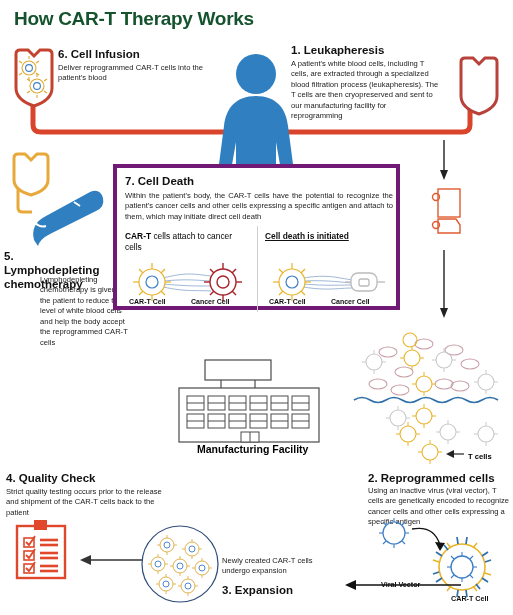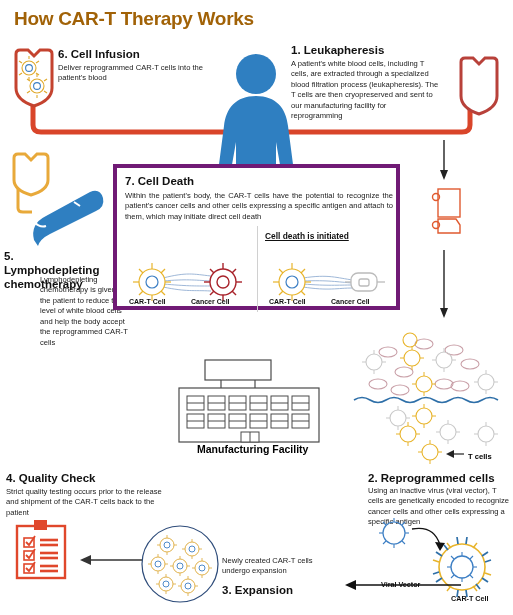--- a/index.html
+++ b/index.html
@@ -1,19 +1,19 @@
 <!DOCTYPE html>
 <html><head>
 <meta charset="utf-8">
 <style>
   html,body{margin:0;padding:0;background:#ffffff;}
   body{width:513px;height:615px;position:relative;overflow:hidden;
        font-family:"Liberation Sans",sans-serif;color:#000;}
   .abs{position:absolute;}
-  #title{left:14px;top:8px;font-size:19px;font-weight:bold;color:#a16207;letter-spacing:-0.3px;}
+  #title{left:14px;top:8px;font-size:19px;font-weight:bold;color:#14532d;letter-spacing:-0.3px;}
   .step-title{font-size:11.5px;font-weight:bold;color:#111;line-height:1.2;}
   .step-body{font-size:7.6px;line-height:1.38;color:#1a1a1a;}
   .lbl{font-size:7.2px;font-weight:bold;color:#111;}
   .lbl-lg{font-size:8.4px;font-weight:bold;color:#111;}
   svg{display:block;overflow:visible;}
 
   
   #s6-title{left:58px;top:48px;}
   #s6-body{left:58px;top:63px;width:160px;}
   #bag6{left:8px;top:48px;}
@@ -143,20 +143,23 @@
 </svg>
 <div class="abs step-title" id="s5-title">5. Lymphodepleting chemotherapy</div>
 <div class="abs step-body" id="s5-body">Lymphodepleting chemotherapy is given to the patient to reduce the level of white blood cells and help the body accept the reprogrammed CAR-T cells</div>
 
 <div class="abs" id="panel7">
   <div class="step-title" id="s7-title">7. Cell Death</div>
   <div class="step-body" id="s7-body">Within the patient's body, the CAR-T cells have the potential to recognize the patient's cancer cells and other cells expressing a specific antigen and attach to them, which may initiate direct cell death</div>
 
   <div id="divider7"></div>
 
+  <div id="s7-lhead">
+    <b>CAR-T</b><span> cells attach to cancer cells</span>
+  </div>
   <div id="s7-rhead" class="lbl-lg">Cell death is initiated</div>
 
   <svg class="celldiag" id="diag-left" width="125" height="52">
     <g stroke="#9FB8D8" stroke-width="1" fill="none">
       <path d="M36 22 C60 16 66 18 84 20"></path>
         <path d="M36 25 C60 23 66 24 84 25"></path>
       <path d="M36 28 C60 30 66 30 84 30"></path>
         <path d="M36 31 C60 36 66 34 84 35"></path>
     </g>
     <g stroke="#E8B42B" stroke-width="1.2" fill="#fff">

